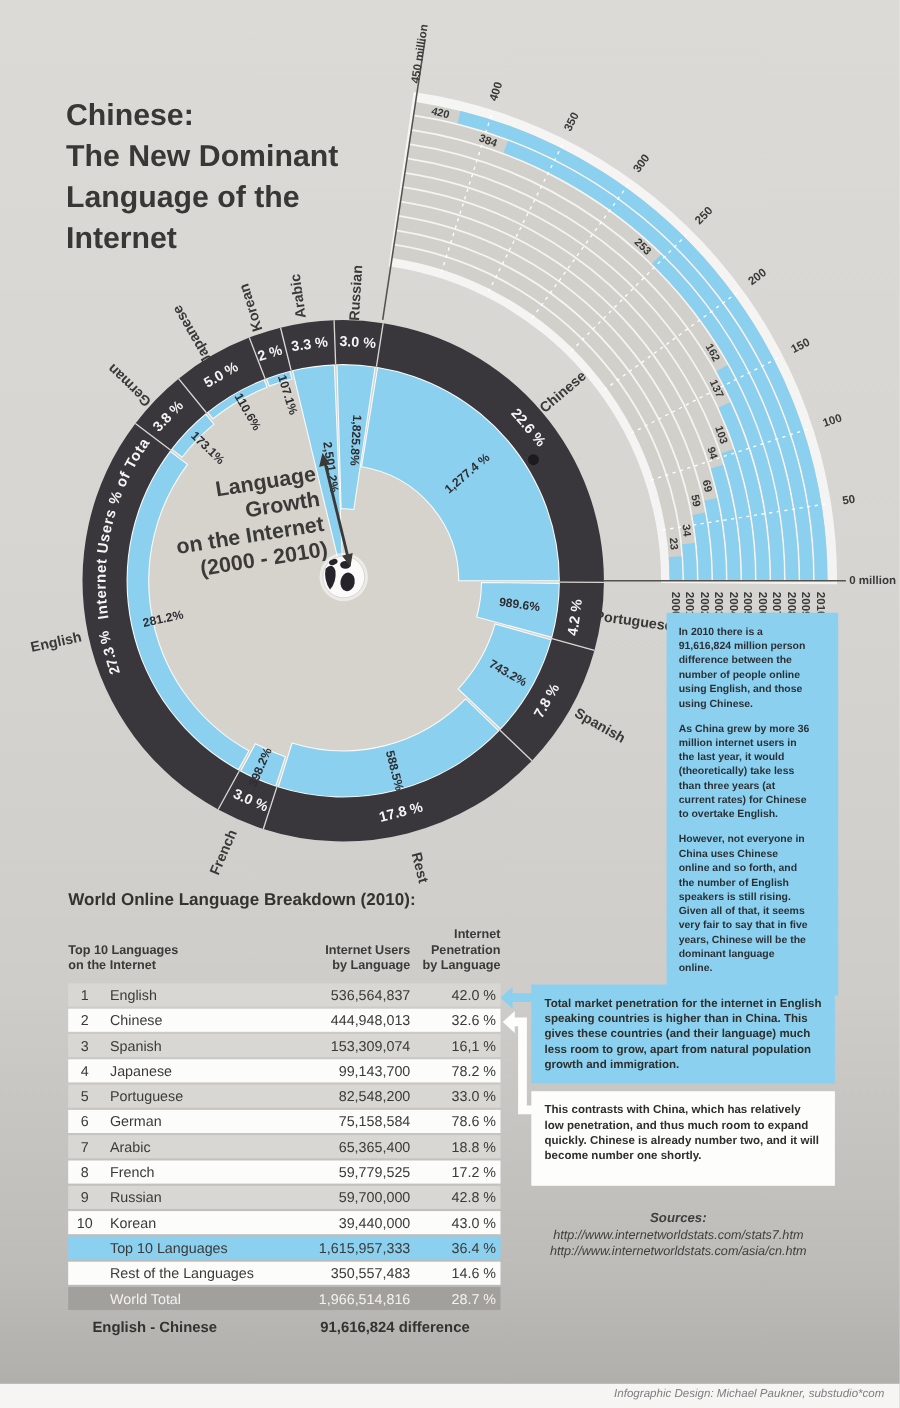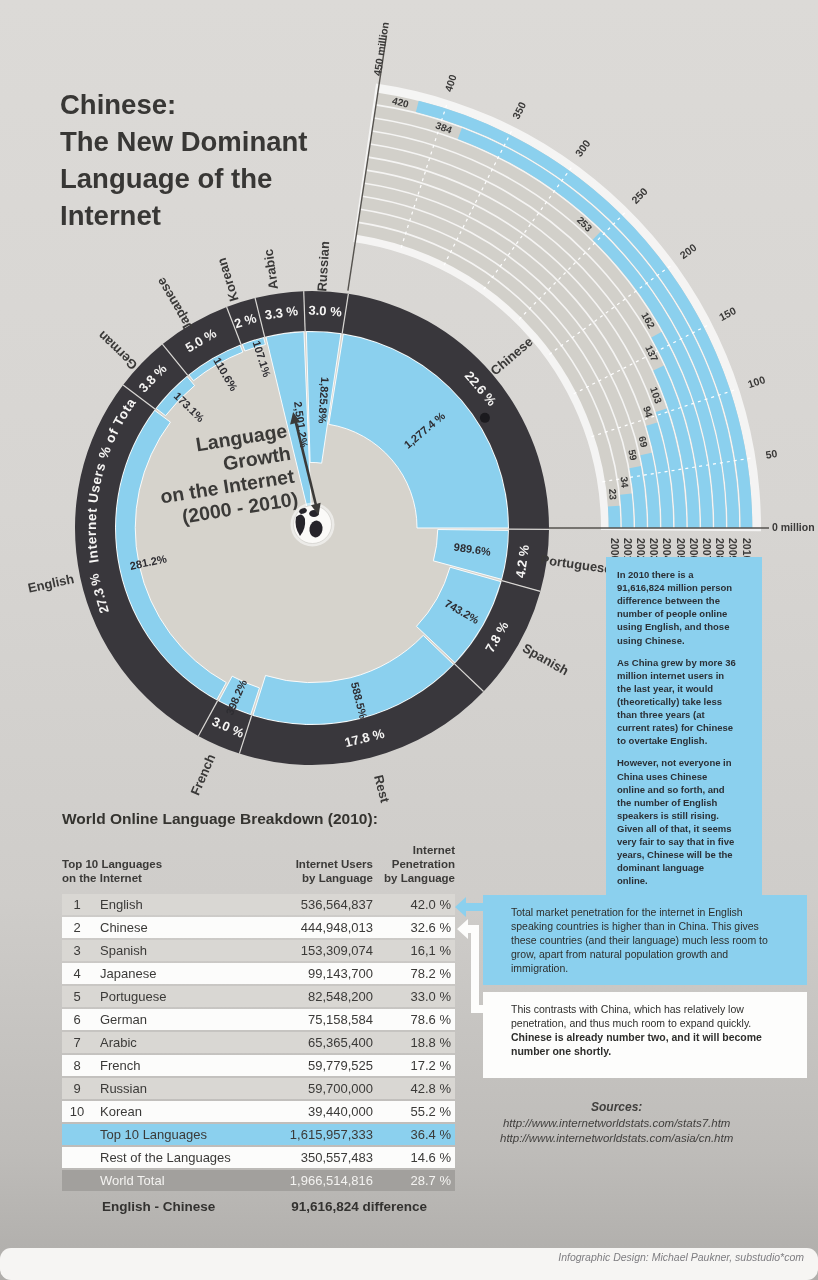--- a/index.html
+++ b/index.html
@@ -19,33 +19,33 @@
   .ch3{left:335px;top:843px;width:120px;text-align:right;}
   .tablewrap{position:absolute;left:62px;top:894px;width:393px;}
   .trow{position:relative;height:21px;margin-bottom:2px;font-size:13px;line-height:21px;color:#3b3a38;}
   .trow .rank{position:absolute;left:0;width:30px;text-align:center;}
   .trow .name{position:absolute;left:38px;}
   .trow .users{position:absolute;right:82px;}
   .trow .pen{position:absolute;right:4px;}
   .g{background:#d9d7d3;} .w{background:#fcfcfb;}
   .hl{background:#8bd0ee;} .dk{background:#a2a09d;color:#f4f3f1;}
   .tfoot{position:relative;margin-top:8px;height:20px;font-size:13.5px;font-weight:bold;color:#333230;}
-  .tfoot .lab{position:absolute;left:40px;}
+  .tfoot .lab{position:absolute;left:22px;}
   .tfoot .val{position:absolute;right:28px;}
-  .callout{position:absolute;left:483px;width:324px;box-sizing:border-box;padding:10px 28px;
-           font-size:10.5px;line-height:1.34;color:#2e2e2c;font-weight:400;}
+  .callout{position:absolute;left:483px;width:276px;box-sizing:border-box;padding:10px 12px;
+           font-size:10.5px;line-height:1.34;color:#2e2e2c;font-weight:700;}
   .co-blue{top:895px;background:#8bd0ee;min-height:90px;}
   .co-white{top:992px;background:#fdfdfc;min-height:86px;}
   .sources{position:absolute;left:500px;top:1100px;font-style:italic;color:#403f3d;text-align:center;}
   .sources .slabel{font-size:12px;font-weight:bold;margin-bottom:2px;}
   .sources .url{font-size:11.5px;line-height:14.5px;}
   .logo{position:absolute;left:619px;top:1146px;}
   .logo .tnw{font-size:54px;font-weight:bold;letter-spacing:-6px;color:#f3501d;line-height:54px;}
   .logo .tag{font-size:11.5px;font-weight:bold;letter-spacing:4.2px;color:#1c1c1c;margin-top:2px;}
-  .creditbar{position:absolute;left:0;bottom:0;width:818px;height:32px;background:#f6f5f3;border-radius:11px;}
+  .creditbar{position:absolute;left:0;bottom:0;width:818px;height:22px;background:#f6f5f3;}
   .credit{position:absolute;right:14px;top:3px;font-size:10.5px;font-style:italic;color:#7e7d81;}
   .arrows{position:absolute;left:440px;top:888px;}
 </style>
 </head>
 <body>
 
 <div class="page">
 
   <div class="title">
     <div>Chinese:</div>
@@ -288,21 +288,21 @@
         <div class="trow g">
           <span class="rank">9</span>
           <span class="name">Russian</span>
           <span class="users">59,700,000</span>
           <span class="pen">42.8 %</span>
         </div>
         <div class="trow w">
           <span class="rank">10</span>
           <span class="name">Korean</span>
           <span class="users">39,440,000</span>
-          <span class="pen">55.2 %</span>
+          <span class="pen">43.0 %</span>
         </div>
         <div class="trow hl">
           <span class="rank"></span>
           <span class="name">Top 10 Languages</span>
           <span class="users">1,615,957,333</span>
           <span class="pen">36.4 %</span>
         </div>
         <div class="trow w">
           <span class="rank"></span>
           <span class="name">Rest of the Languages</span>

